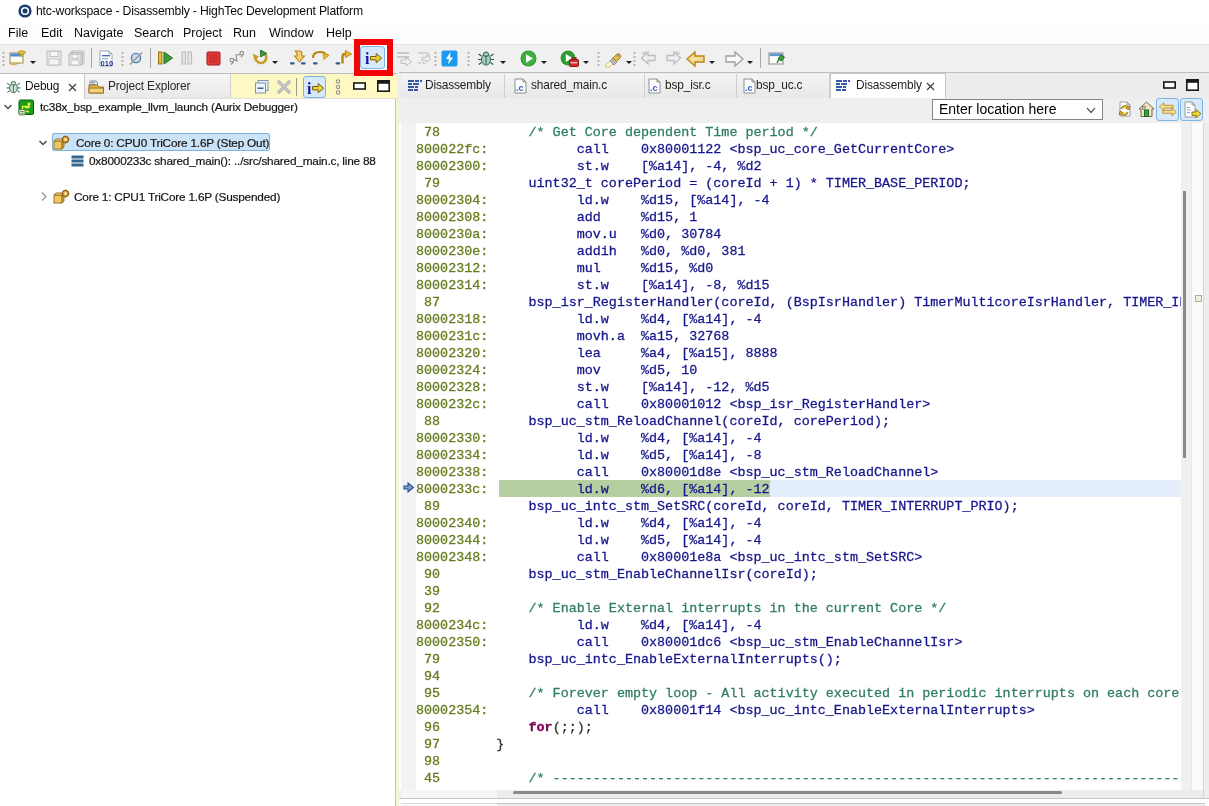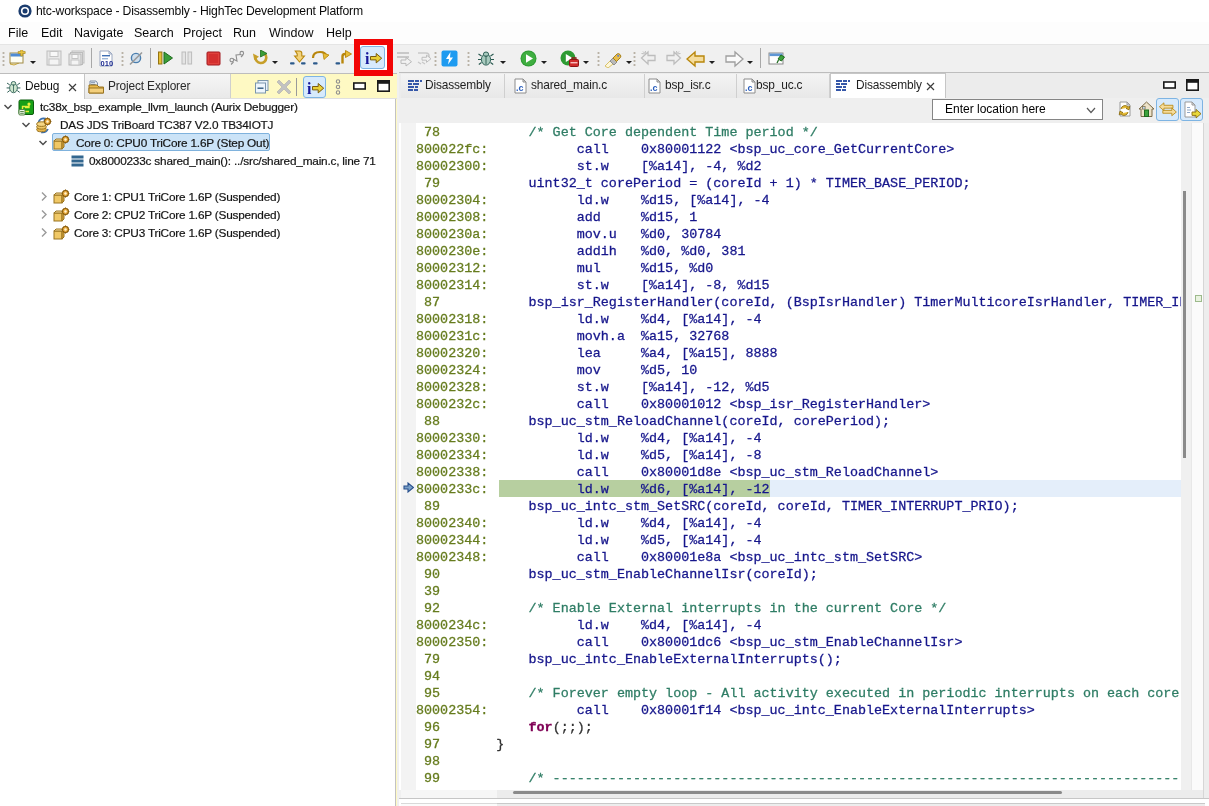--- a/index.html
+++ b/index.html
@@ -34,21 +34,21 @@
 #lp-content { position:absolute; left:0; top:26px; width:396px; height:708px; background:#fff; border-right:1px solid #c2c2c2; }
 .trow { position:absolute; left:0; width:396px; height:18px; font-size:11.8px; letter-spacing:-0.2px; color:#141414;padding-left:28px; -webkit-text-stroke:0.2px #141414; }
 .trow span.txt { position:absolute; top:2px; white-space:pre; }
 
 #editor { position:absolute; left:399px; top:0; width:810px; height:734px; background:#f0f0f0; }
 #ed-tabs { position:absolute; left:0; top:0; width:810px; height:26px; border-top:1px solid #bdbdbd; background:#ececec;}
 .ed-tab { position:absolute; top:1px; height:25px; background:linear-gradient(#f4f4f4,#e7e7e7); border-right:1px solid #cfcfcf; }
 #ed-tab-active { position:absolute; top:0px; height:26px; background:#fff; border-left:1px solid #c6c6c6; border-right:1px solid #c6c6c6; border-top:1px solid #c6c6c6;}
 .tabtext { position:absolute; top:5px; font-size:11.9px; letter-spacing:-0.15px; color:#1f1f1f; white-space:nowrap;}
 #ed-locrow { position:absolute; left:0; top:26px; width:810px; height:25px; background:#efefef; }
-#locinput { position:absolute; left:533px; top:1px; width:171px; height:21px; background:#fff; border:1px solid #858585; font-size:12px; color:#000; padding-left:12px; line-height:19px;}
+#locinput { position:absolute; left:533px; top:1px; width:171px; height:21px; background:#fff; border:1px solid #858585; font-size:14px; color:#000; padding-left:6px; line-height:19px;}
 #ed-content { position:absolute; left:0; top:51px; width:810px; height:667px; background:#fff; }
 
 #gutter { position:absolute; left:2px; top:0px; width:15px; height:667px; background:#f3f3f3; }
 #disasm { position:absolute; left:17px; top:1px; width:765px; height:666px; overflow:hidden; }
 #disasm pre { font-family:"Liberation Mono", monospace; font-size:13.4px; line-height:17px; color:#16168c; white-space:pre; -webkit-text-stroke:0.28px currentColor; }
 .a { color:#667c1e; }
 .cm { color:#2f7d65; }
 .kw { color:#7f0055; font-weight:bold; }
 .blk { color:#333; }
 #hl-green { position:absolute; left:100px; top:356.5px; width:271px; height:17px; background:#b7cfa0; }
@@ -295,35 +295,20 @@
           <svg class="abs" style="left:18px;top:1px" width="17" height="17" viewBox="0 0 17 17">
             <rect x="1" y="1" width="14.5" height="14.5" rx="1.5" fill="#17a017" stroke="#0d5c0d"></rect>
             <path d="M4.5 11.5 v-4 h6.5 M11 5 v3.5 h-4 M7 12.5 h4" fill="none" stroke="#e6f03c" stroke-width="1.4"></path>
             <circle cx="4.5" cy="11.5" r="1.6" fill="#e6f03c"></circle>
             <circle cx="11" cy="5" r="1.6" fill="#e6f03c"></circle>
             <rect x="1" y="10.5" width="6" height="5.5" rx="1" fill="#eef8e8" stroke="#4a7a3a" stroke-width="0.9"></rect>
             <path d="M2.2 12.5 h3.6 M2.2 14.3 h3.6" stroke="#4a7a3a" stroke-width="0.9"></path>
           </svg>
           <span class="txt" style="left:40px">tc38x_bsp_example_llvm_launch (Aurix Debugger)</span>
         </div>
-        <div class="trow" style="top:17px">
-          <svg class="abs" style="left:21px;top:4px" width="10" height="10" viewBox="0 0 10 10">
-              <path d="M1.5 3 L5 6.5 L8.5 3" fill="none" stroke="#4d4d4d" stroke-width="1.5"></path>
-            </svg>
-          <svg class="abs" style="left:35px;top:1px" width="17" height="17" viewBox="0 0 17 17">
-            <path d="M3.5 5 A6 6 0 0 1 10 1.5 l-0.8 2.5 M13 12 A6 6 0 0 1 7 15.5 l0.8-2.5" fill="none" stroke="#3a6fae" stroke-width="1.6"></path>
-            <ellipse cx="6.5" cy="12.5" rx="4.8" ry="2.3" fill="#e8b64a" stroke="#9a7420"></ellipse>
-            <ellipse cx="6.5" cy="9.8" rx="4.8" ry="2.3" fill="#f0c866" stroke="#9a7420"></ellipse>
-            <ellipse cx="6.5" cy="7.1" rx="4.8" ry="2.3" fill="#f6d684" stroke="#9a7420"></ellipse>
-            <circle cx="12.5" cy="4.5" r="3.2" fill="#e8a83a" stroke="#8a5f10"></circle>
-            <circle cx="12.5" cy="4.5" r="1.2" fill="#fff4d0"></circle>
-            <path d="M12.5 0.5 v1.5 M12.5 7 v1.5 M8.7 4.5 h1.5 M14.8 4.5 h1.5 M10 1.8 l1 1 M15 7 l-1-1 M10 7.2 l1-1 M15 2 l-1 1" stroke="#8a5f10" stroke-width="1.1"></path>
-          </svg>
-          <span class="txt" style="left:60px">DAS JDS TriBoard TC387 V2.0 TB34IOTJ</span>
-        </div>
         <div class="trow" style="top:35px">
           <div class="abs" style="left:52px;top:-1px;width:218px;height:18px;background:#cbe3f7;border:1px solid #7fb2dd;border-radius:2px"></div>
           <svg class="abs" style="left:38px;top:4px" width="10" height="10" viewBox="0 0 10 10">
               <path d="M1.5 3 L5 6.5 L8.5 3" fill="none" stroke="#4d4d4d" stroke-width="1.5"></path>
             </svg>
           <svg class="abs" style="left:53px;top:1px" width="17" height="17" viewBox="0 0 17 17">
             <rect x="1" y="6" width="8" height="8" fill="#f0c866" stroke="#9a7420"></rect>
             <path d="M1 6 l2-2 h8 l-2 2 Z" fill="#f8dfa0" stroke="#9a7420"></path>
             <path d="M9 6 l2-2 v8 l-2 2 Z" fill="#d9a63a" stroke="#9a7420"></path>
             <circle cx="12.5" cy="4.5" r="3.2" fill="#e8a83a" stroke="#8a5f10"></circle>
@@ -331,63 +316,35 @@
             <path d="M12.5 0.5 v1.5 M12.5 7 v1.5 M8.7 4.5 h1.5 M14.8 4.5 h1.5 M10 1.8 l1 1 M15 7 l-1-1 M10 7.2 l1-1 M15 2 l-1 1" stroke="#8a5f10" stroke-width="1.1"></path>
           </svg>
           <span class="txt" style="left:76px">Core 0: CPU0 TriCore 1.6P (Step Out)</span>
         </div>
         <div class="trow" style="top:53px">
           <svg class="abs" style="left:71px;top:3px" width="13" height="12" viewBox="0 0 13 12">
             <rect x="0.5" y="0.5" width="12" height="3" fill="#33678f"></rect>
             <rect x="0.5" y="4.5" width="12" height="3" fill="#33678f"></rect>
             <rect x="0.5" y="8.5" width="12" height="3" fill="#33678f"></rect>
           </svg>
-          <span class="txt" style="left:89px">0x8000233c shared_main(): ../src/shared_main.c, line 71</span>
+          <span class="txt" style="left:89px">0x8000233c shared_main(): ../src/shared_main.c, line 88</span>
         </div>
         <div class="trow" style="top:89px">
           <svg class="abs" style="left:39px;top:3px" width="10" height="11" viewBox="0 0 10 11">
               <path d="M3 1.5 L7 5.5 L3 9.5" fill="none" stroke="#9a9a9a" stroke-width="1.4"></path>
             </svg>
           <svg class="abs" style="left:53px;top:1px" width="17" height="17" viewBox="0 0 17 17">
             <rect x="1" y="6" width="8" height="8" fill="#f0c866" stroke="#9a7420"></rect>
             <path d="M1 6 l2-2 h8 l-2 2 Z" fill="#f8dfa0" stroke="#9a7420"></path>
             <path d="M9 6 l2-2 v8 l-2 2 Z" fill="#d9a63a" stroke="#9a7420"></path>
             <circle cx="12.5" cy="4.5" r="3.2" fill="#e8a83a" stroke="#8a5f10"></circle>
             <circle cx="12.5" cy="4.5" r="1.2" fill="#fff4d0"></circle>
             <path d="M12.5 0.5 v1.5 M12.5 7 v1.5 M8.7 4.5 h1.5 M14.8 4.5 h1.5 M10 1.8 l1 1 M15 7 l-1-1 M10 7.2 l1-1 M15 2 l-1 1" stroke="#8a5f10" stroke-width="1.1"></path>
           </svg>
           <span class="txt" style="left:74px">Core 1: CPU1 TriCore 1.6P (Suspended)</span>
-        </div>
-        <div class="trow" style="top:107px">
-          <svg class="abs" style="left:39px;top:3px" width="10" height="11" viewBox="0 0 10 11">
-              <path d="M3 1.5 L7 5.5 L3 9.5" fill="none" stroke="#9a9a9a" stroke-width="1.4"></path>
-            </svg>
-          <svg class="abs" style="left:53px;top:1px" width="17" height="17" viewBox="0 0 17 17">
-            <rect x="1" y="6" width="8" height="8" fill="#f0c866" stroke="#9a7420"></rect>
-            <path d="M1 6 l2-2 h8 l-2 2 Z" fill="#f8dfa0" stroke="#9a7420"></path>
-            <path d="M9 6 l2-2 v8 l-2 2 Z" fill="#d9a63a" stroke="#9a7420"></path>
-            <circle cx="12.5" cy="4.5" r="3.2" fill="#e8a83a" stroke="#8a5f10"></circle>
-            <circle cx="12.5" cy="4.5" r="1.2" fill="#fff4d0"></circle>
-            <path d="M12.5 0.5 v1.5 M12.5 7 v1.5 M8.7 4.5 h1.5 M14.8 4.5 h1.5 M10 1.8 l1 1 M15 7 l-1-1 M10 7.2 l1-1 M15 2 l-1 1" stroke="#8a5f10" stroke-width="1.1"></path>
-          </svg>
-          <span class="txt" style="left:74px">Core 2: CPU2 TriCore 1.6P (Suspended)</span>
-        </div>
-        <div class="trow" style="top:125px">
-          <svg class="abs" style="left:39px;top:3px" width="10" height="11" viewBox="0 0 10 11">
-              <path d="M3 1.5 L7 5.5 L3 9.5" fill="none" stroke="#9a9a9a" stroke-width="1.4"></path>
-            </svg>
-          <svg class="abs" style="left:53px;top:1px" width="17" height="17" viewBox="0 0 17 17">
-            <rect x="1" y="6" width="8" height="8" fill="#f0c866" stroke="#9a7420"></rect>
-            <path d="M1 6 l2-2 h8 l-2 2 Z" fill="#f8dfa0" stroke="#9a7420"></path>
-            <path d="M9 6 l2-2 v8 l-2 2 Z" fill="#d9a63a" stroke="#9a7420"></path>
-            <circle cx="12.5" cy="4.5" r="3.2" fill="#e8a83a" stroke="#8a5f10"></circle>
-            <circle cx="12.5" cy="4.5" r="1.2" fill="#fff4d0"></circle>
-            <path d="M12.5 0.5 v1.5 M12.5 7 v1.5 M8.7 4.5 h1.5 M14.8 4.5 h1.5 M10 1.8 l1 1 M15 7 l-1-1 M10 7.2 l1-1 M15 2 l-1 1" stroke="#8a5f10" stroke-width="1.1"></path>
-          </svg>
-          <span class="txt" style="left:74px">Core 3: CPU3 TriCore 1.6P (Suspended)</span>
         </div>
       </div>
     </div>
     <div id="editor">
       <div id="ed-tabs">
         <div class="ed-tab" style="left:2px;width:104px"></div>
         <div class="ed-tab" style="left:106px;width:140px"></div>
         <div class="ed-tab" style="left:246px;width:92px"></div>
         <div class="ed-tab" style="left:338px;width:93px"></div>
         <div id="ed-tab-active" style="left:431px;width:116px"></div>
@@ -519,21 +476,21 @@
 <span class="a"> 92</span>           <span class="cm">/* Enable External interrupts in the current Core */</span>
 <span class="a">8000234c:</span>           ld.w    %d4, [%a14], -4
 <span class="a">80002350:</span>           call    0x80001dc6 &lt;bsp_uc_stm_EnableChannelIsr&gt;
 <span class="a"> 79</span>           bsp_uc_intc_EnableExternalInterrupts();
 <span class="a"> 94</span>       
 <span class="a"> 95</span>           <span class="cm">/* Forever empty loop - All activity executed in periodic interrupts on each core */</span>
 <span class="a">80002354:</span>           call    0x80001f14 &lt;bsp_uc_intc_EnableExternalInterrupts&gt;
 <span class="a"> 96</span>           <span class="kw">for</span><span class="blk">(;;);</span>
 <span class="a"> 97</span>       <span class="blk">}</span>
 <span class="a"> 98</span>       
-<span class="a"> 99</span>           <span class="cm">/* ------------------------------------------------------------------------------------------</span></pre>
+<span class="a"> 45</span>           <span class="cm">/* ------------------------------------------------------------------------------------------</span></pre>
           </div>
         <div id="vsb">
             <div id="vsb-thumb"></div>
           </div>
         <div id="ovr">
             <div id="ovr-ann"></div>
           </div>
       </div>
       <div class="abs" style="left:804px;top:51px;width:6px;height:675px;background:#ededed;border-left:1px solid #d6d6d6"></div>
       <div id="hsb">

